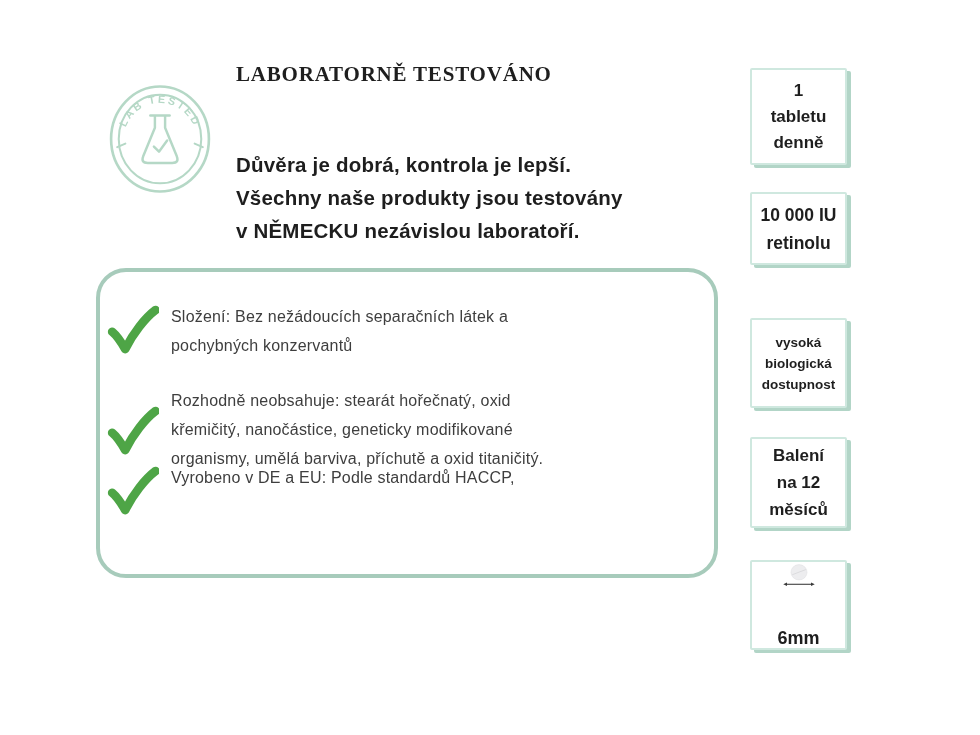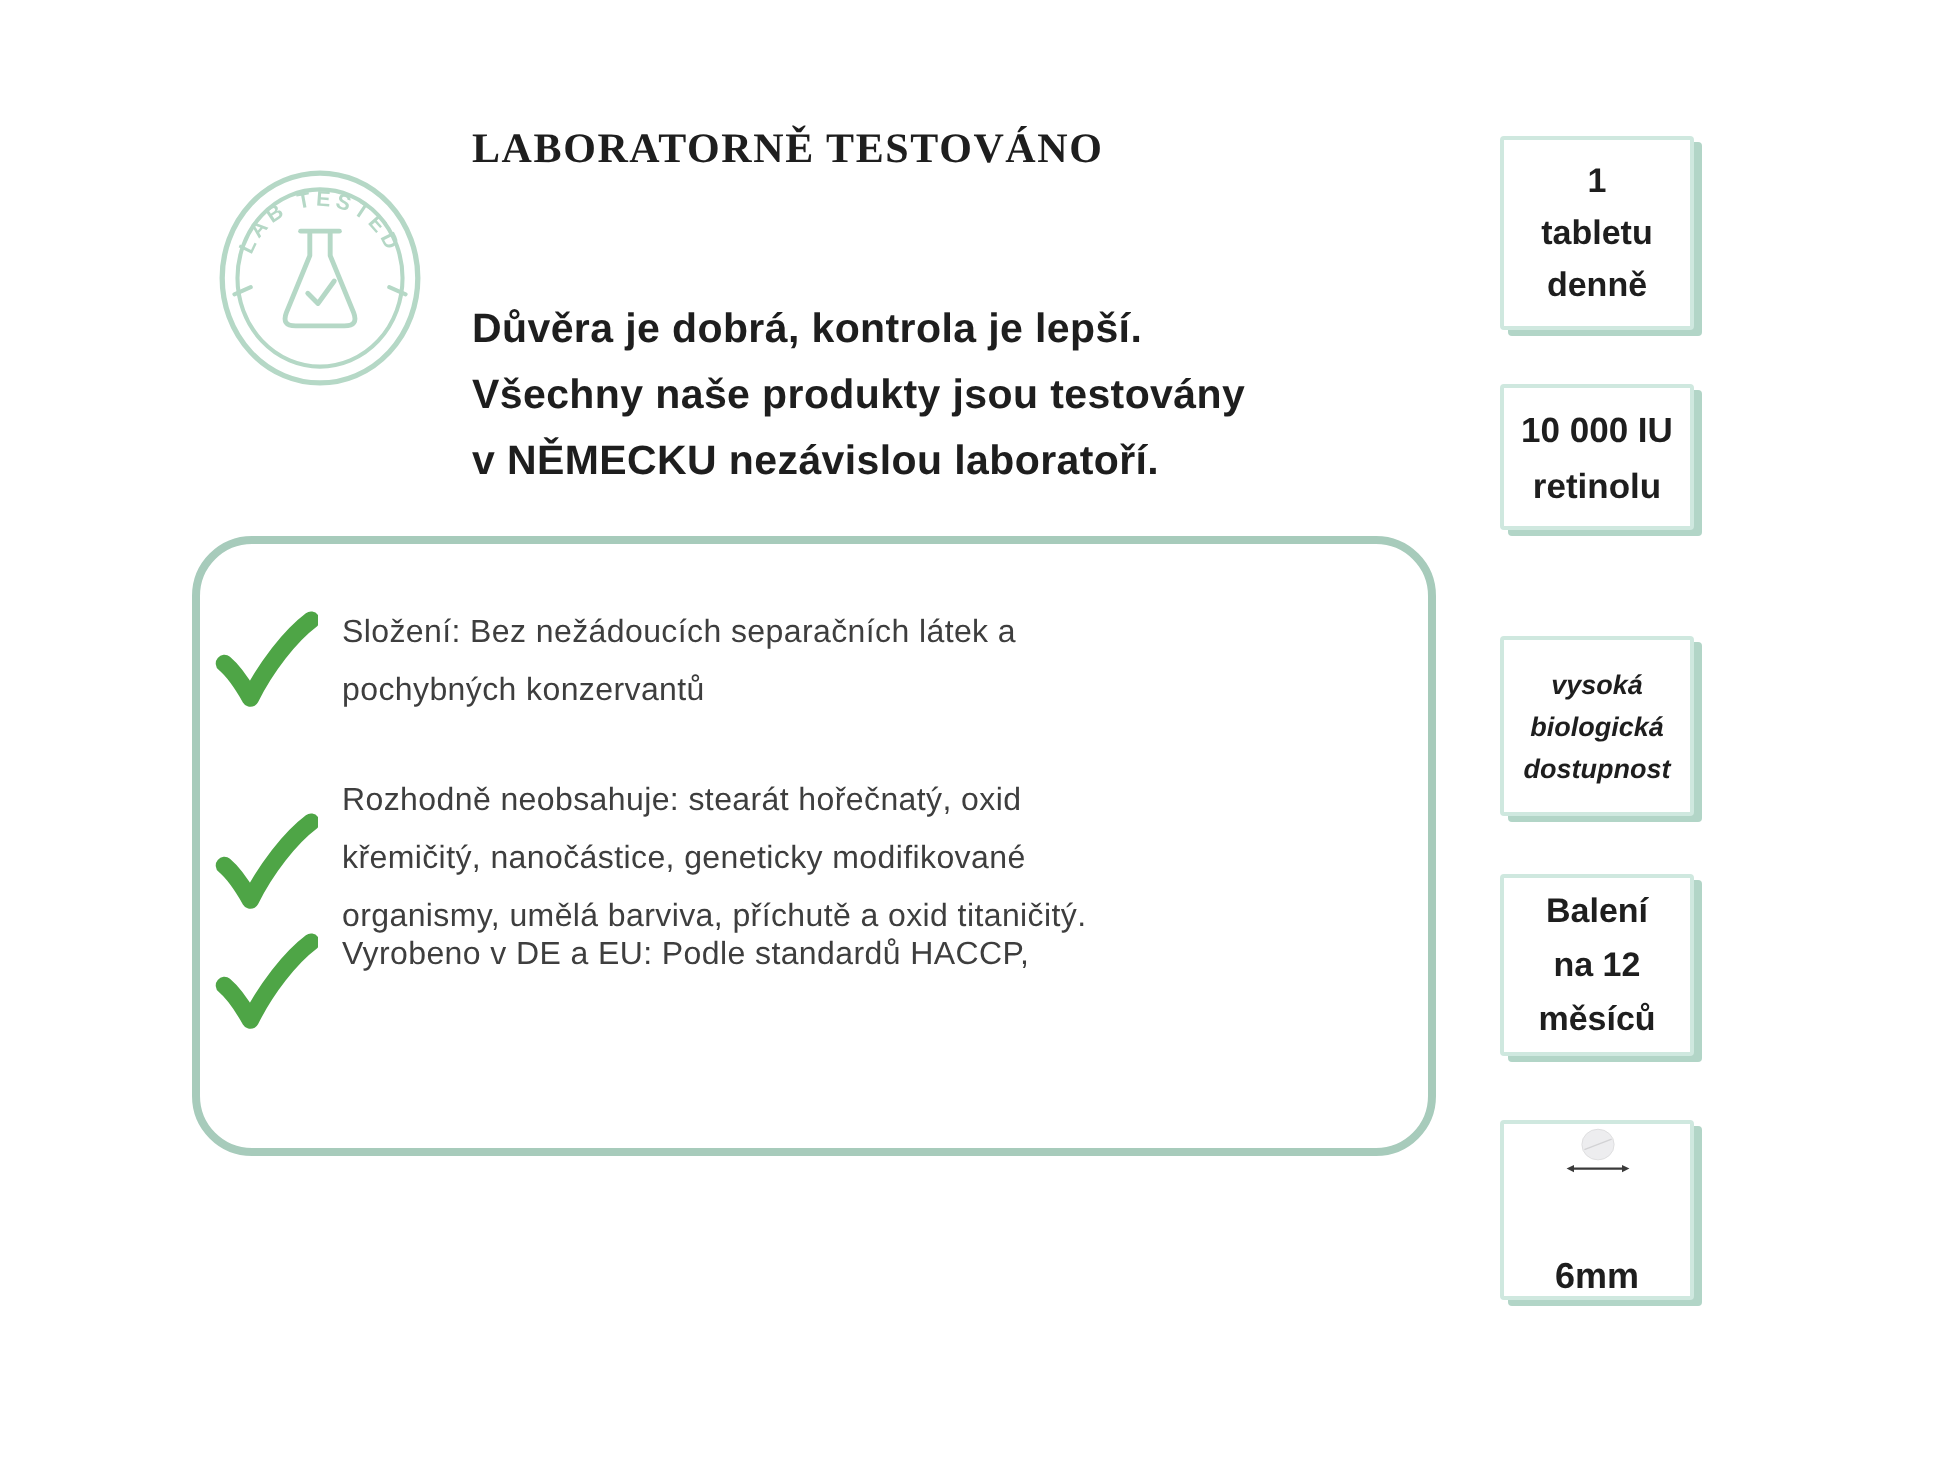--- a/index.html
+++ b/index.html
@@ -123,21 +123,21 @@
     color: var(--text-dark);
   }
   .sb1 { top: 68px;  height: 97px; }
   .sb2 { top: 192px; height: 73px; }
   .sb3 { top: 318px; height: 90px; }
   .sb4 { top: 437px; height: 91px; }
   .sb5 { top: 560px; height: 90px; padding-top: 2px; gap: 42px; }
   .side-ln { font-weight: bold; }
   .sb1 .side-ln { font-size: 17px;   line-height: 26px; }
   .sb2 .side-ln { font-size: 17.5px; line-height: 28px; }
-  .sb3 .side-ln { font-size: 13.5px; line-height: 21px; font-style: italic; }
+  .sb3 .side-ln { font-size: 13.5px; line-height: 21px; }
   .sb4 .side-ln { font-size: 17px;   line-height: 27px; }
   .tablet-svg { width: 80px; height: 58px; display: block; }
   .size-label {
     font-size: 18px;
     font-weight: bold;
     color: var(--text-dark);
     margin-top: -2px;
     line-height: 20px;
   }
 </style>

